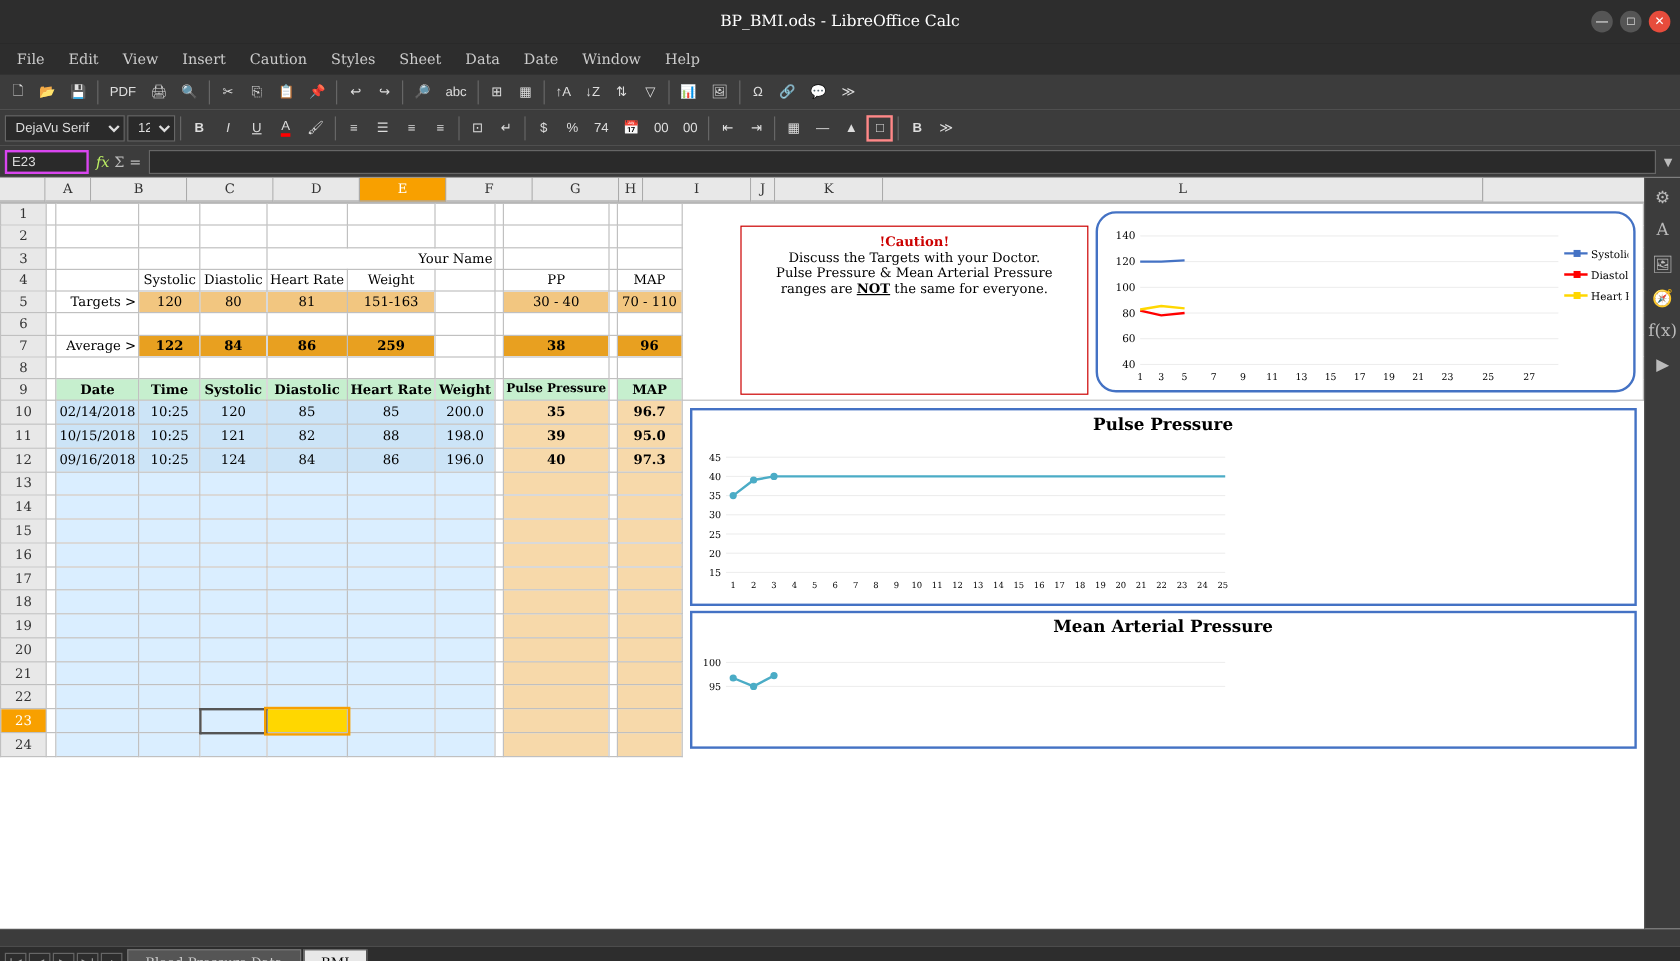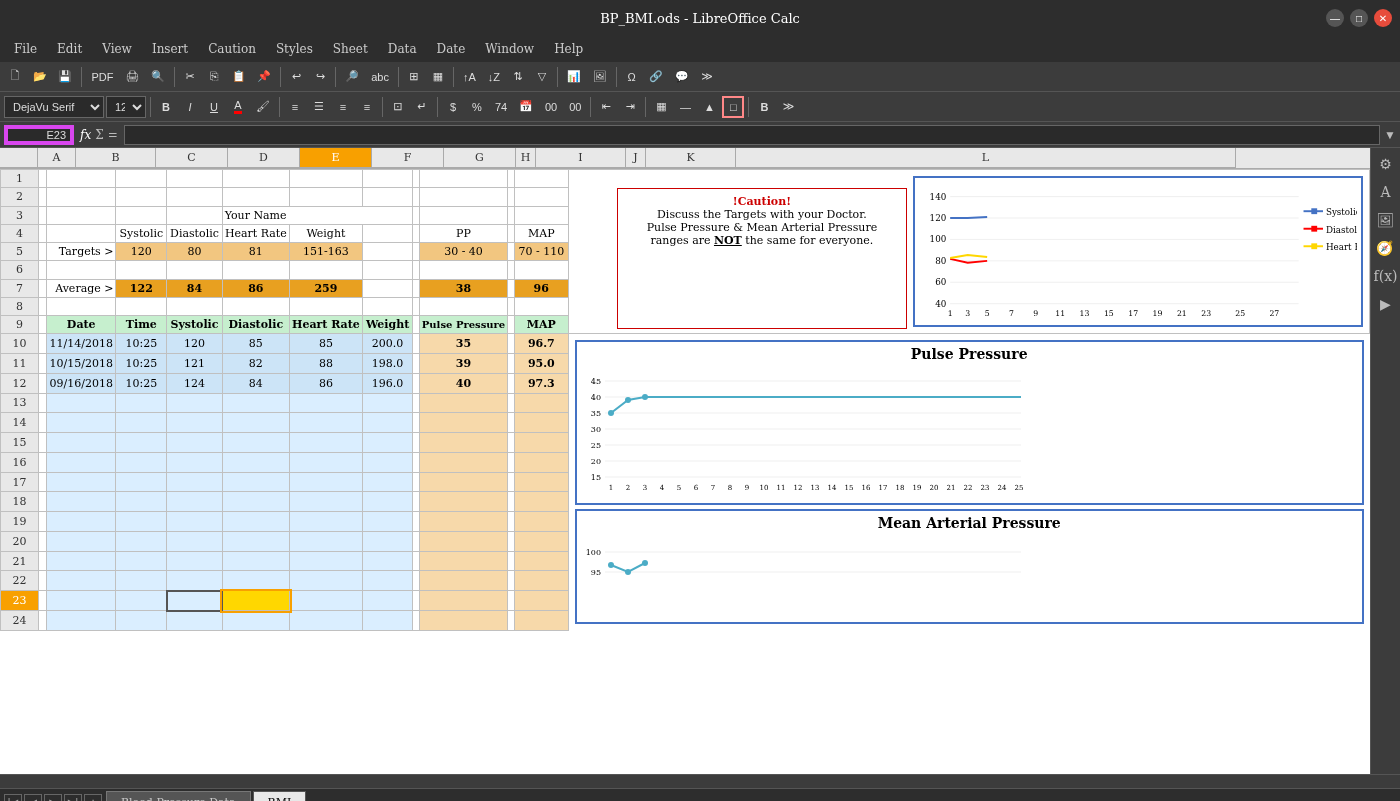--- a/index.html
+++ b/index.html
@@ -99,26 +99,25 @@
       background: #3c3c3c;
       display: flex;
       align-items: center;
       padding: 2px 4px;
       height: 26px;
       border-bottom: 1px solid #555;
     }
     .cell-ref {
       background: #2a2a2a;
       color: #ddd;
-      border: 4px solid #d946ef;
+      border: 2px solid #d946ef;
       height: 20px;
       width: 70px;
       font-size: 11px;
       padding: 0 4px;
-      text-align: right;
     }
     .formula-icons { display: flex; gap: 4px; align-items: center; margin: 0 6px; color: #bbb; font-size: 12px; }
     .formula-input {
       flex: 1;
       background: #2a2a2a;
       color: #ddd;
       border: 1px solid #666;
       height: 20px;
       font-size: 11px;
       padding: 0 4px;
@@ -384,21 +383,21 @@
   <button class="tb-btn">▲</button>
   <button class="tb-btn" style="border:2px solid #f88">□</button>
   <div class="tb-sep"></div>
   <button class="tb-btn bold">B</button>
   <button class="tb-btn">≫</button>
 </div>
 
 <div id="formulabar">
   <input class="cell-ref" value="E23" style="">
   <div class="formula-icons">
-    <span style="font-style:italic;color:#ffffff">fx</span>
+    <span style="font-style:italic;color:#bef264">fx</span>
     <span style="color:#bbb">Σ</span>
     <span style="color:#bbb">=</span>
   </div>
   <input class="formula-input" value="" style="">
   <button style="background:none;border:none;color:#bbb;cursor:pointer;font-size:12px;margin-left:4px;">▼</button>
 </div>
 
 <div id="sheet-container" style="display:flex;flex-direction:row;height:calc(100vh - 175px);">
 
   <div id="grid-wrapper" style="flex:1;overflow:auto;position:relative;">
@@ -456,21 +455,21 @@
 
             <div class="caution-box" style="width:290px;min-height:80px;margin-top:14px;">
               <div class="caution-title">!Caution!</div>
               <div class="caution-text">Discuss the Targets with your Doctor.</div>
               <div class="caution-text">Pulse Pressure &amp; Mean Arterial Pressure</div>
               <div class="caution-text">
                 ranges are <span class="underline bold">NOT</span> <span>the same for everyone.</span>
               </div>
             </div>
 
-            <div class="chart-container" style="flex:1;min-width:450px;">
+            <div class="chart-container" style="flex:1;min-width:450px;border-radius:17px;">
               <svg class="chart" viewBox="0 0 450 140">
 
                 <text x="28" y="18" font-size="9" text-anchor="end">140</text>
                 <text x="28" y="40" font-size="9" text-anchor="end">120</text>
                 <text x="28" y="62" font-size="9" text-anchor="end">100</text>
                 <text x="28" y="84" font-size="9" text-anchor="end">80</text>
                 <text x="28" y="106" font-size="9" text-anchor="end">60</text>
                 <text x="28" y="128" font-size="9" text-anchor="end">40</text>
 
                 <line x1="32" y1="15" x2="390" y2="15" stroke="#ddd" stroke-width="0.5"></line>
@@ -530,21 +529,21 @@
         <td class="c-white"></td>
         <td class="c-white"></td>
       </tr>
 
       <tr>
         <td class="rn">3</td>
         <td class="c-white"></td>
         <td class="c-white"></td>
         <td class="c-white"></td>
         <td class="c-white center bold"></td>
-        <td class="c-white center bold" colspan="3" style="text-align:left;font-weight:normal;">Your Name</td>
+        <td class="c-white center bold" colspan="3" style="text-align:right;font-weight:normal;">Your Name</td>
         <td class="c-white"></td>
         <td class="c-white"></td>
         <td class="c-white"></td>
         <td class="c-white"></td>
       </tr>
 
       <tr>
         <td class="rn">4</td>
         <td class="c-white"></td>
         <td class="c-white"></td>
@@ -630,21 +629,21 @@
         <td class="c-green-header center">Weight</td>
         <td class="c-white"></td>
         <td class="c-green-header center" style="font-size:10px;">Pulse Pressure</td>
         <td class="c-white"></td>
         <td class="c-green-header center">MAP</td>
       </tr>
 
       <tr>
         <td class="rn">10</td>
         <td class="c-white"></td>
-        <td class="c-blue center">11/14/2018</td>
+        <td class="c-blue center">02/14/2018</td>
         <td class="c-blue center">10:25</td>
         <td class="c-blue center">120</td>
         <td class="c-blue center">85</td>
         <td class="c-blue center">85</td>
         <td class="c-blue center">200.0</td>
         <td class="c-white"></td>
         <td class="c-empty-orange center bold">35</td>
         <td class="c-white"></td>
         <td class="c-empty-orange center bold">96.7</td>
         <td class="c-white" rowspan="15" style="vertical-align:top;padding:4px;border:none;">

